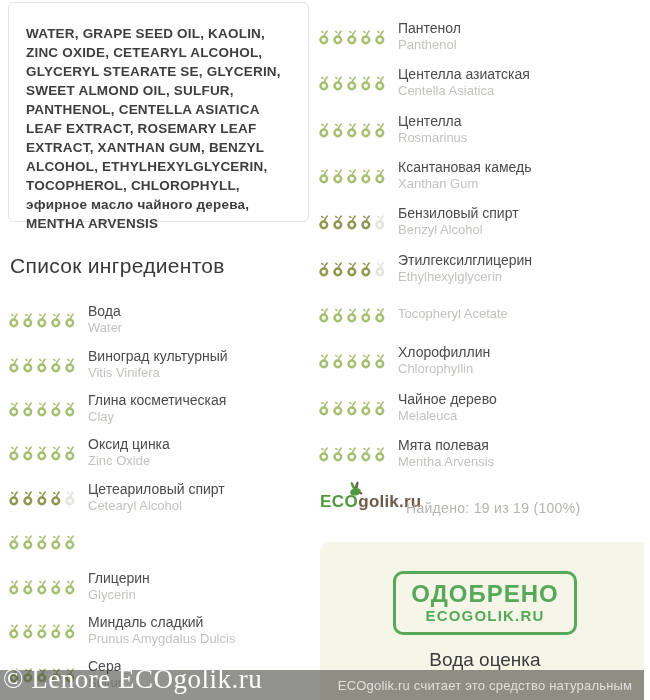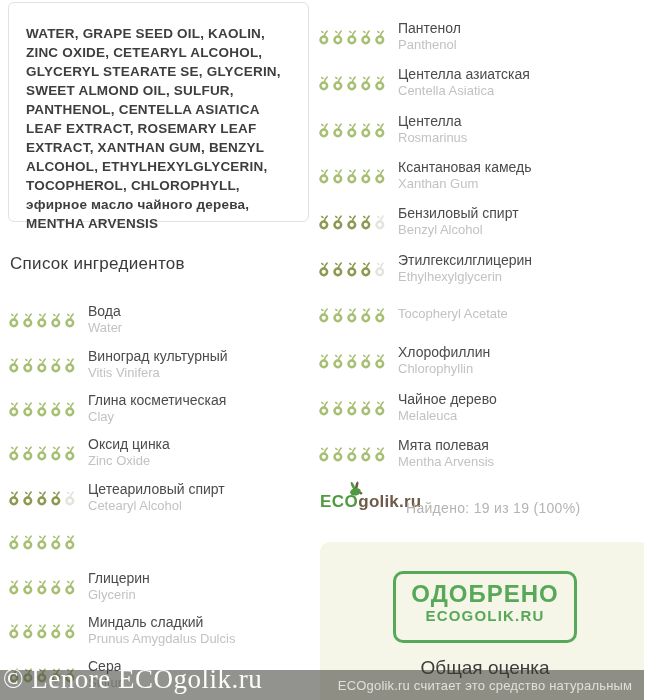--- a/index.html
+++ b/index.html
@@ -13,21 +13,21 @@
     background:#fff; border:1px solid #e4e2e0; border-radius:6px;
     box-sizing:border-box; padding:21px 17px;
   }
   .card-text {
     font-size:13.5px; font-weight:bold; line-height:19px;
     color:#3e3e3e; letter-spacing:0.2px;
   }
   
   .list-heading {
     position:absolute; left:10px; top:254px;
-    font-size:17px; font-weight:500; color:#3a3a3a; letter-spacing:0.3px;
+    font-size:21px; font-weight:500; color:#3a3a3a; letter-spacing:0.3px;
   }
   
   .col-left  { position:absolute; left:8px;  top:297px; width:302px; }
   .col-right { position:absolute; left:318px; top:13px;  width:332px; }
   .ing-row { display:flex; align-items:center; }
   .col-left  .ing-row { height:44.4px; }
   .col-right .ing-row { height:46.3px; }
   .icons { flex:0 0 80px; display:flex; gap:2px; padding-top:2px; }
   .icon svg { width:12px; height:16px; display:block; }
   .ing-text .name  { font-size:14px; color:#4b4b4b; line-height:17px; font-weight:500; }
@@ -39,21 +39,21 @@
   .logo .golik { letter-spacing:0.2px; }
   .logo .rabbit { position:absolute; left:27px; top:-11px; width:17px; height:15px; }
   .found { position:absolute; left:86px; top:16px; font-size:14px; color:#b5b4b0; letter-spacing:0.3px; }
   
   .panel {
     position:absolute; left:320px; top:542px; width:330px; height:170px;
     border-radius:10px; text-align:center;
   }
   .stamp {
     display:inline-block; margin-top:29px; border:3px solid;
-    border-radius:10px; padding:6px 15px 16px; text-align:center;
+    border-radius:10px; padding:6px 15px 8px; text-align:center;
   }
   .stamp-line1 { font-size:24px; font-weight:bold; letter-spacing:1px; line-height:27px; }
   .stamp-line2 { font-size:15px; font-weight:bold; letter-spacing:1.2px; line-height:17px; }
   .overall { margin-top:14px; font-size:19px; font-weight:500; color:#3c3c3c; }
   
   .footer-band {
     position:absolute; left:0; top:670px; width:650px; height:30px;
     background:rgba(57,56,51,0.55); z-index:5;
   }
   .footer-note {
@@ -905,20 +905,20 @@
       <span class="eco" style="color: rgb(79, 154, 62);">ECO</span><span class="golik" style="color: rgb(111, 91, 73);">golik.ru</span>
     </div>
     <div class="found">Найдено: 19 из 19 (100%)</div>
   </div>
 
   <div class="panel" id="verdict-panel" style="background: rgb(245, 246, 231);">
     <div class="stamp" id="approval-stamp" style="border-color: rgb(88, 168, 90); color: rgb(88, 168, 90);">
       <div class="stamp-line1">ОДОБРЕНО</div>
       <div class="stamp-line2">ECOGOLIK.RU</div>
     </div>
-    <div class="overall">Общая оценка</div>
+    <div class="overall">Вода оценка</div>
   </div>
 
   <div class="footer-band"></div>
   <div class="footer-note">ECOgolik.ru считает это средство натуральным</div>
   <div class="watermark">© Lenore ECOgolik.ru</div>
 
 </div>
 
 </body></html>

